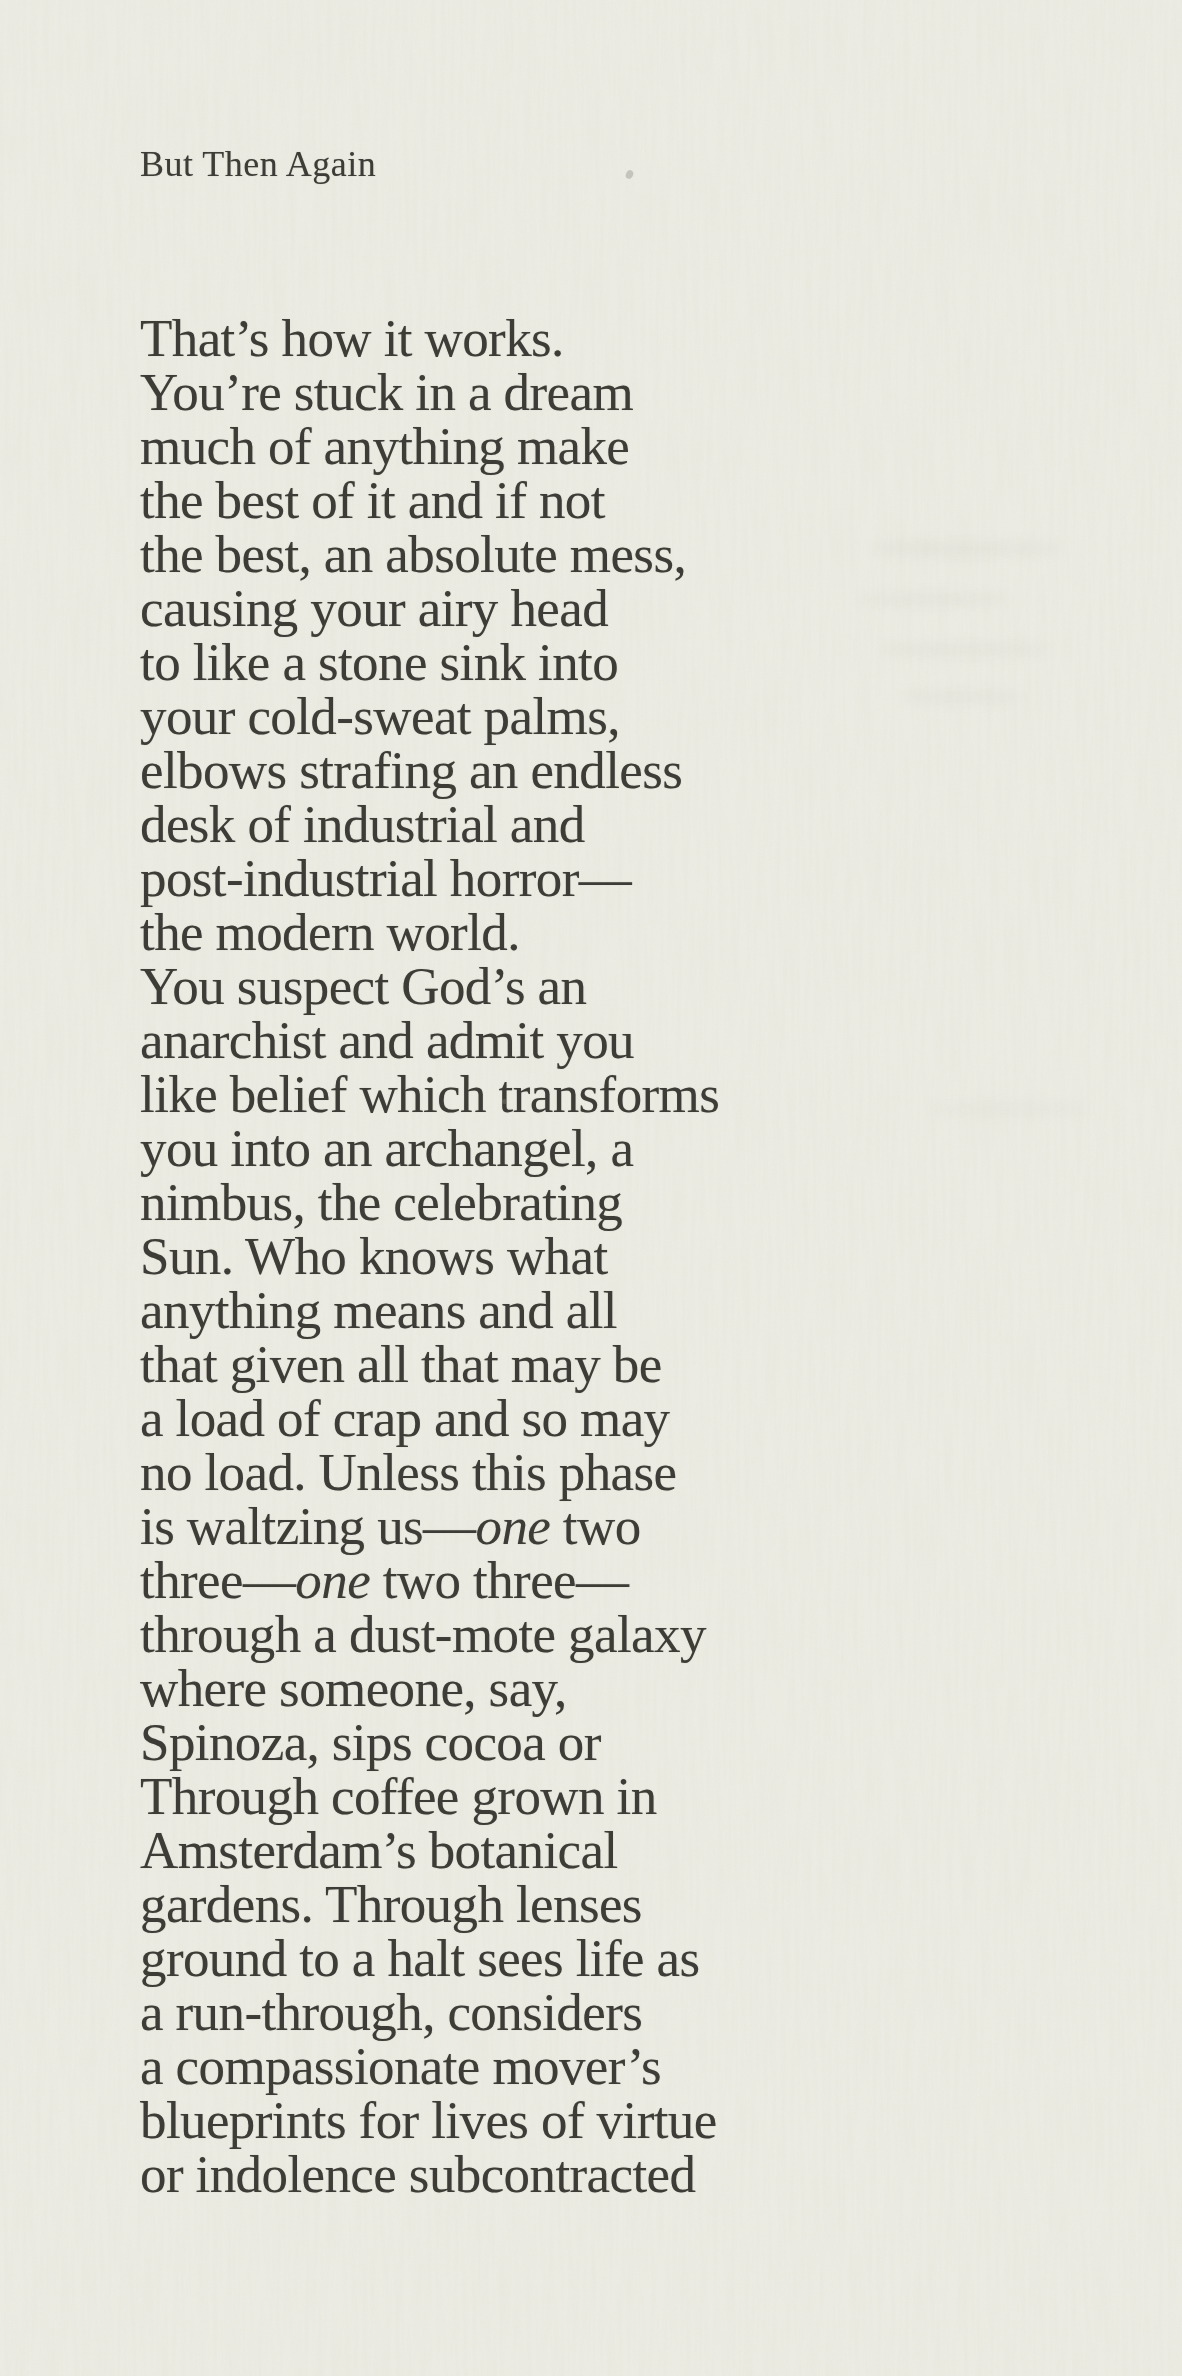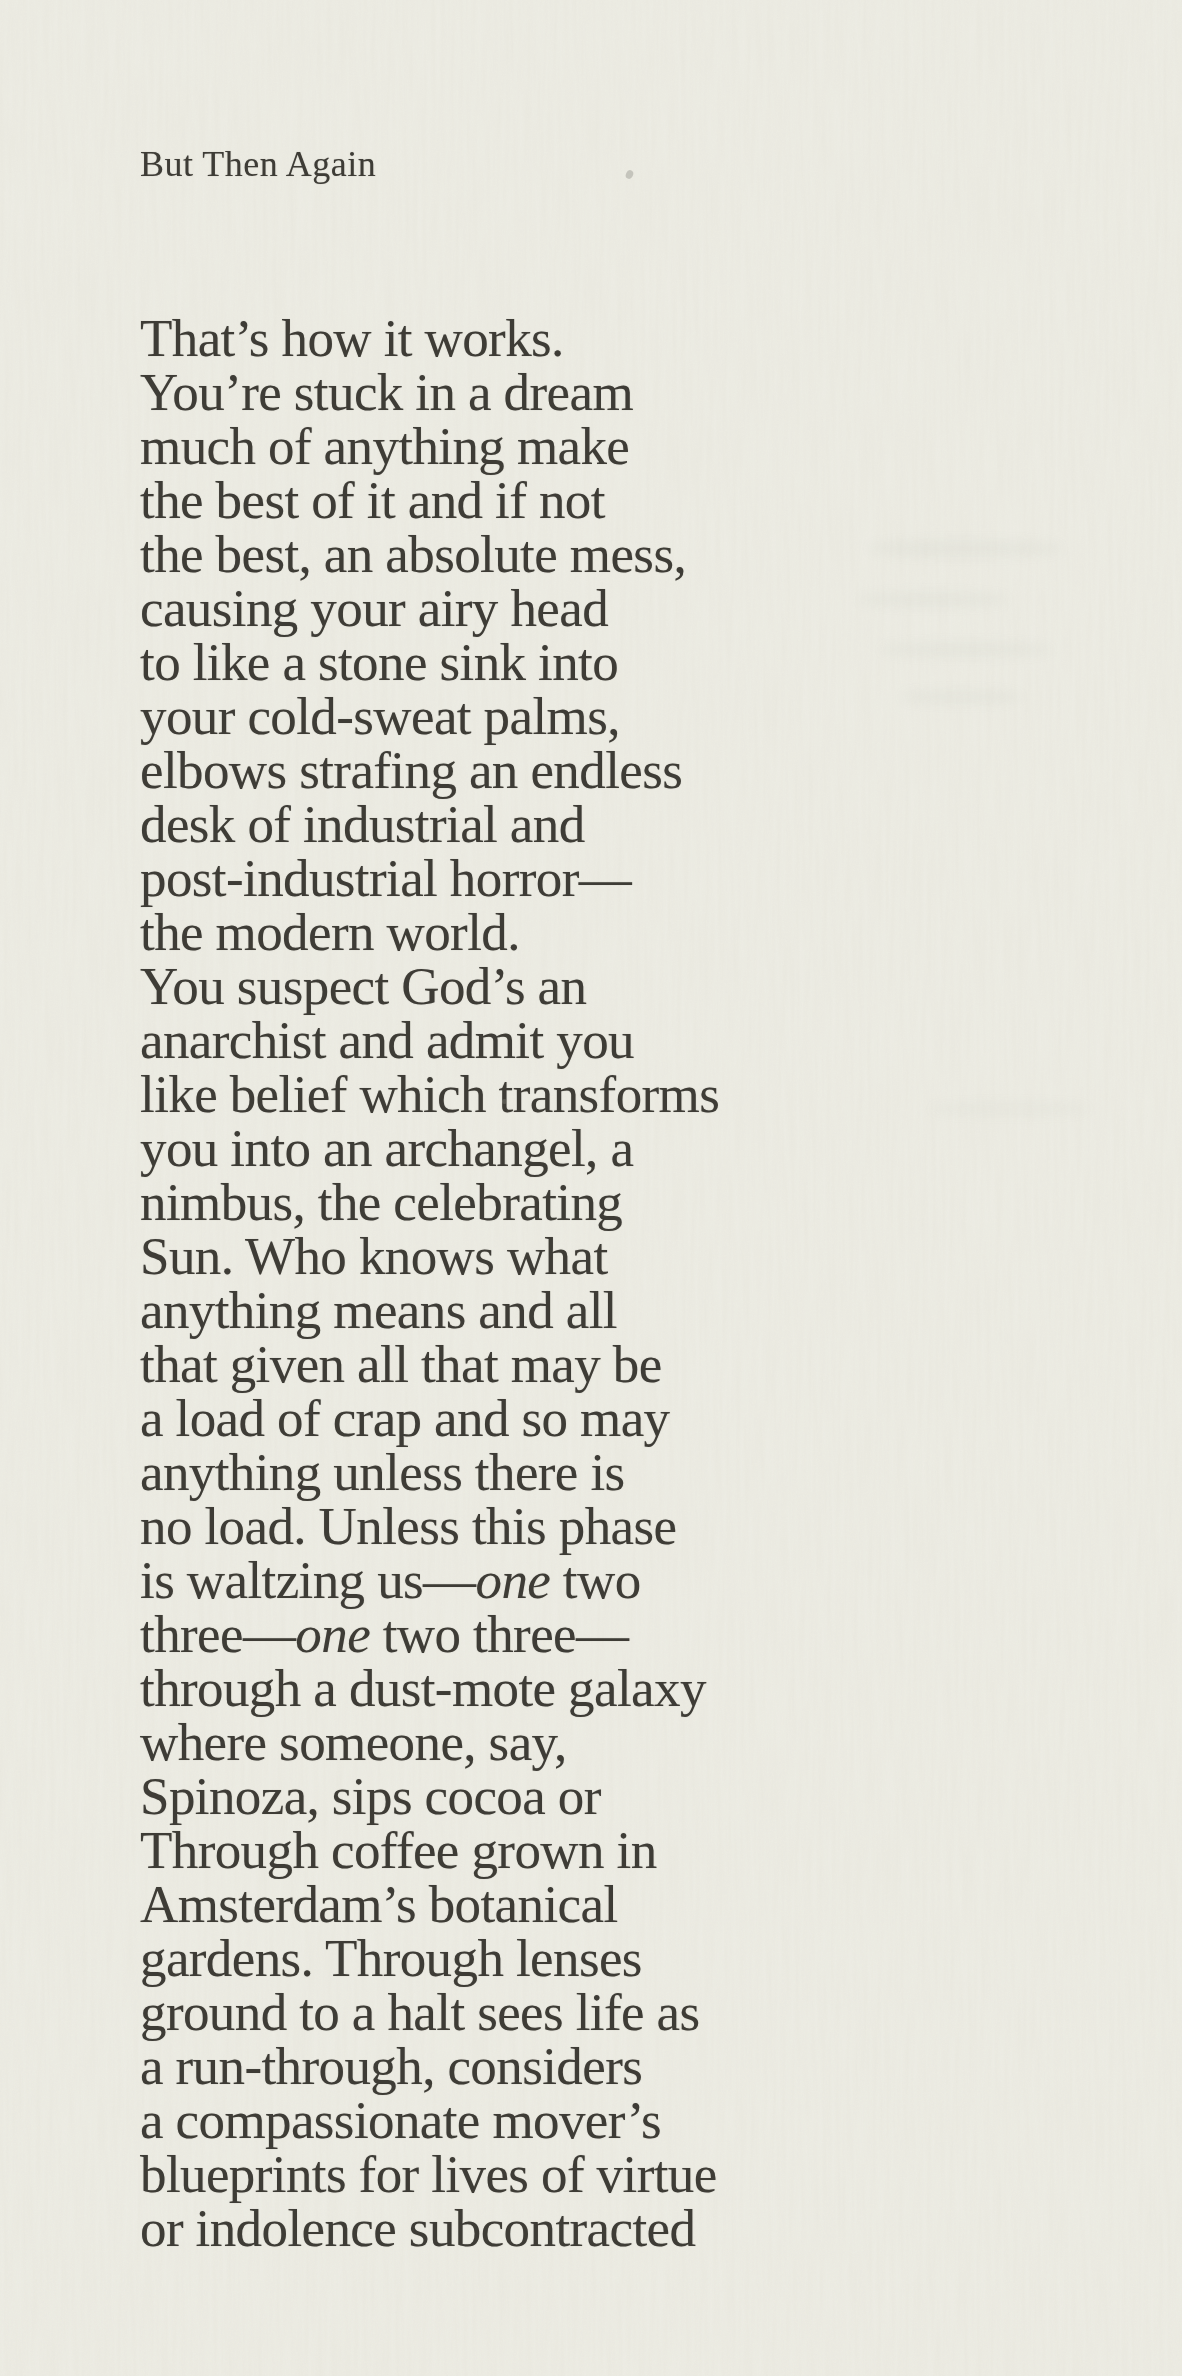--- a/index.html
+++ b/index.html
@@ -83,21 +83,20 @@
       <div class="poem-line"><span>the modern world.</span></div>
       <div class="poem-line"><span>You suspect God’s an</span></div>
       <div class="poem-line"><span>anarchist and admit you</span></div>
       <div class="poem-line"><span>like belief which transforms</span></div>
       <div class="poem-line"><span>you into an archangel, a</span></div>
       <div class="poem-line"><span>nimbus, the celebrating</span></div>
       <div class="poem-line"><span>Sun. Who knows what</span></div>
       <div class="poem-line"><span>anything means and all</span></div>
       <div class="poem-line"><span>that given all that may be</span></div>
       <div class="poem-line"><span>a load of crap and so may</span></div>
-      <div class="poem-line"><span>anything unless there is</span></div>
       <div class="poem-line"><span>no load. Unless this phase</span></div>
       <div class="poem-line"><span>is waltzing us—</span><span class="italic">one</span><span> two</span></div>
       <div class="poem-line"><span>three—</span><span class="italic">one</span><span> two three—</span></div>
       <div class="poem-line"><span>through a dust-mote galaxy</span></div>
       <div class="poem-line"><span>where someone, say,</span></div>
       <div class="poem-line"><span>Spinoza, sips cocoa or</span></div>
       <div class="poem-line"><span>Through coffee grown in</span></div>
       <div class="poem-line"><span>Amsterdam’s botanical</span></div>
       <div class="poem-line"><span>gardens. Through lenses</span></div>
       <div class="poem-line"><span>ground to a halt sees life as</span></div>

